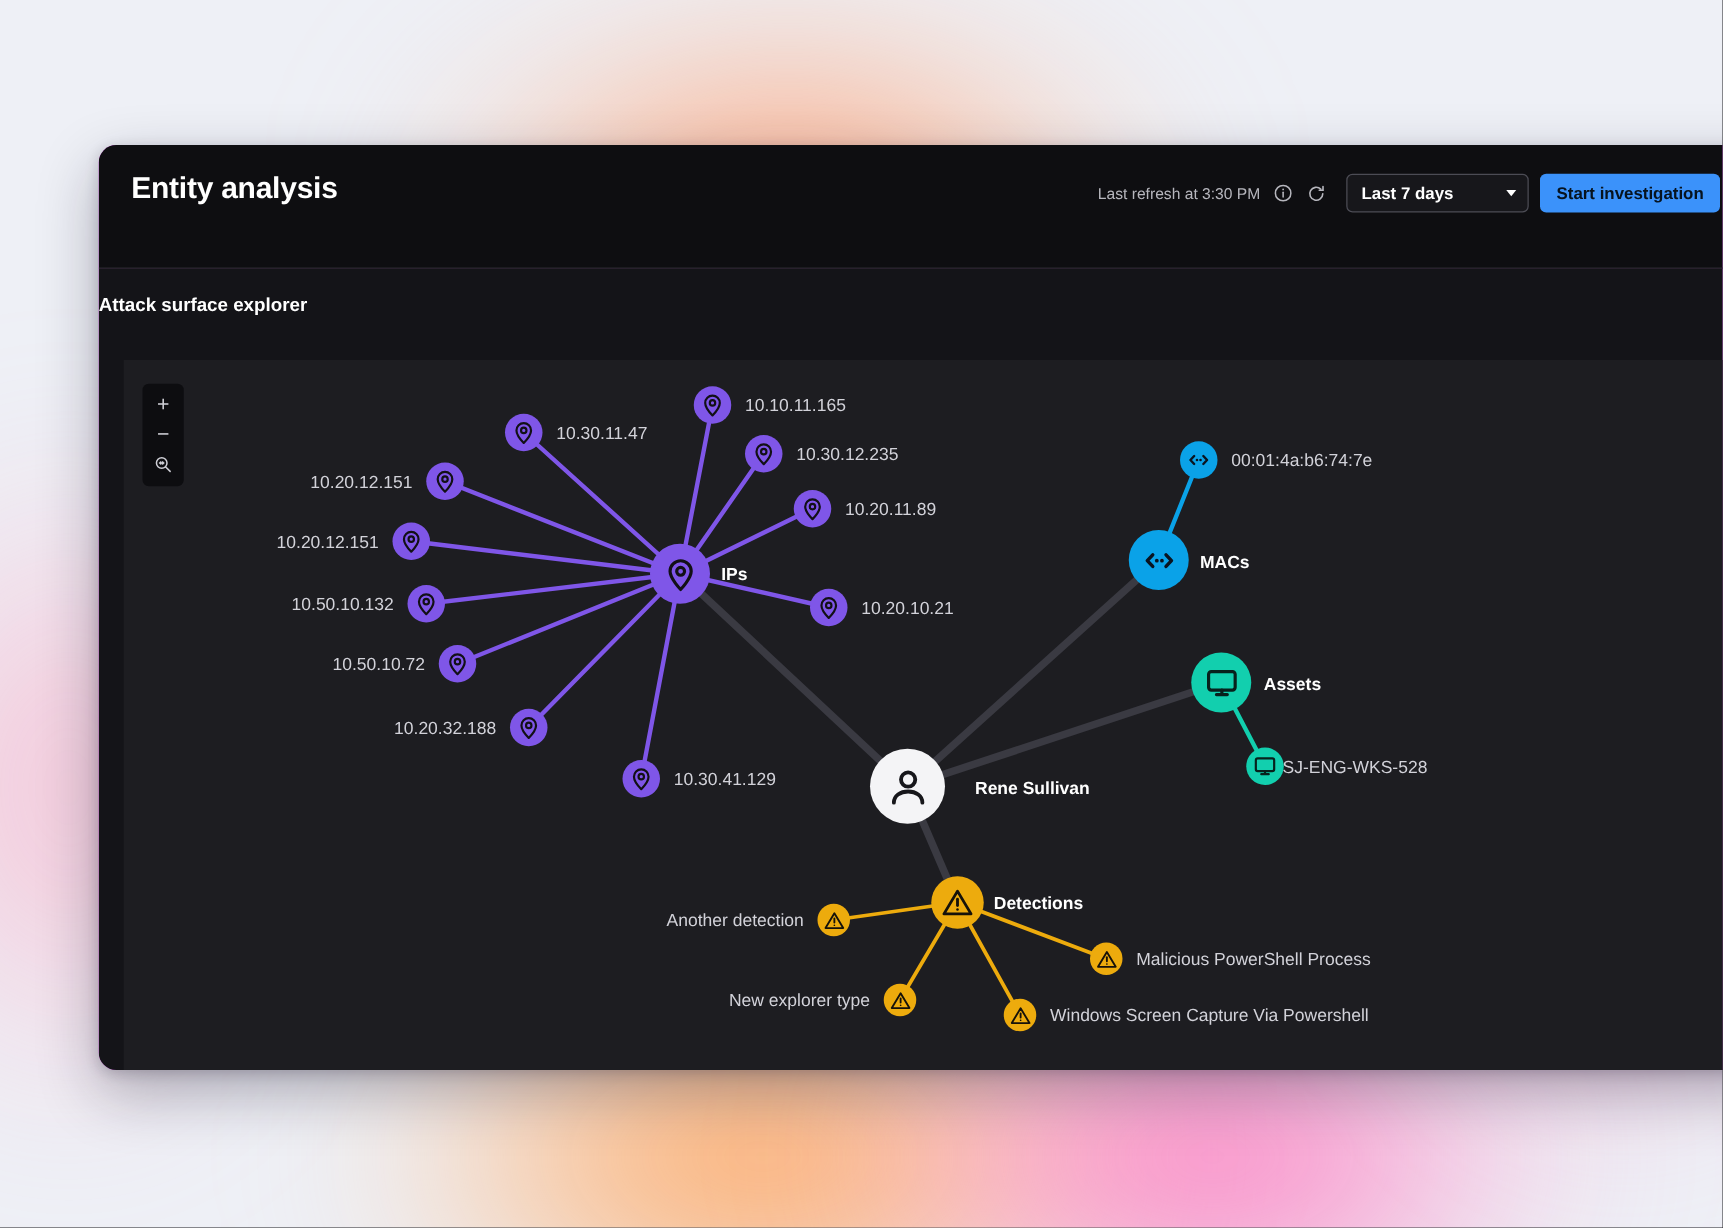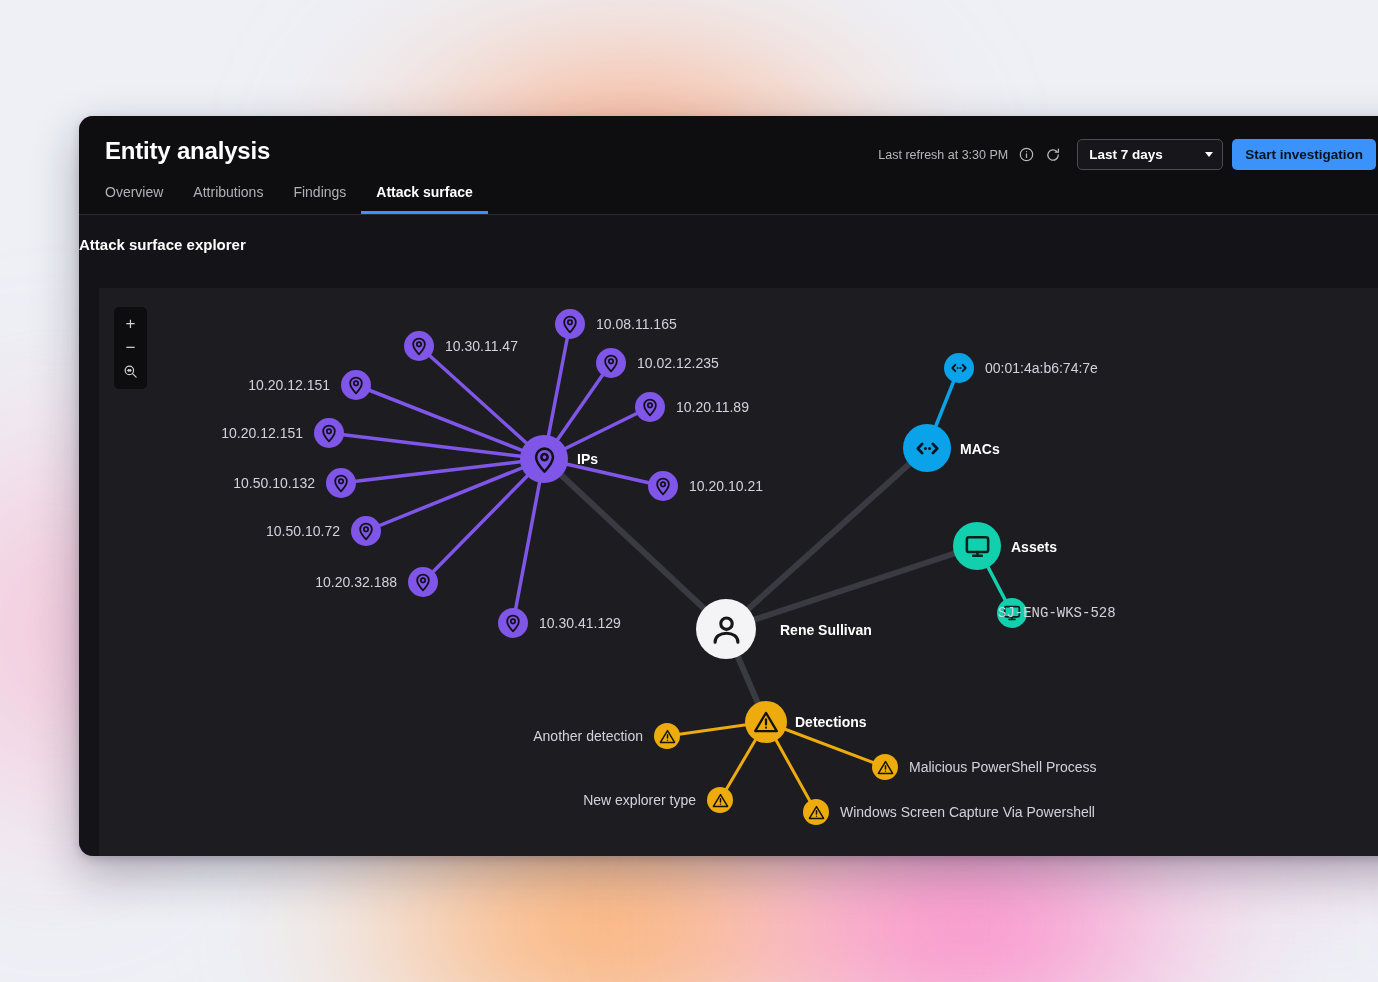--- a/index.html
+++ b/index.html
@@ -313,26 +313,20 @@
 
       <button id="start-investigation-button">Start investigation</button>
 
       <div id="overflow-menu-button">
         <i></i>
         <i></i>
         <i></i>
       </div>
     </div>
 
-    <div id="tabs">
-        <div class="tab">Overview</div>
-        <div class="tab">Attributions</div>
-        <div class="tab">Findings</div>
-        <div class="tab active">Attack surface</div>
-      </div>
   </div>
 
   <div id="explorer-panel">
     <div id="explorer-title">Attack surface explorer</div>
 
     <div id="graph-canvas">
       <svg id="graph-svg">
           <line x1="627" y1="341" x2="445" y2="171" stroke="#3a3a42" stroke-width="6" stroke-linecap="round"></line>
           <line x1="627" y1="341" x2="828" y2="160" stroke="#3a3a42" stroke-width="6" stroke-linecap="round"></line>
           <line x1="627" y1="341" x2="878" y2="258" stroke="#3a3a42" stroke-width="6" stroke-linecap="round"></line>
@@ -368,35 +362,35 @@
         </div>
       </div>
 
       <div id="graph-nodes">
           <div class="node" style="left: 456px; top: 21px; width: 30px; height: 30px; background: rgb(127, 86, 232);">
             <svg width="20" height="20" viewBox="0 0 24 24" fill="none" stroke="#121016" stroke-width="2.1">
               <path d="M12 22s7-7.2 7-12a7 7 0 1 0-14 0c0 4.8 7 12 7 12z" stroke-linejoin="round"></path>
               <circle cx="12" cy="10" r="2.6"></circle>
             </svg>
           </div>
-          <div class="node-label right" style="left: 497px; top: 36px;">10.08.11.165</div>
+          <div class="node-label right" style="left: 497px; top: 36px;">10.10.11.165</div>
           <div class="node" style="left: 305px; top: 43px; width: 30px; height: 30px; background: rgb(127, 86, 232);">
             <svg width="20" height="20" viewBox="0 0 24 24" fill="none" stroke="#121016" stroke-width="2.1">
               <path d="M12 22s7-7.2 7-12a7 7 0 1 0-14 0c0 4.8 7 12 7 12z" stroke-linejoin="round"></path>
               <circle cx="12" cy="10" r="2.6"></circle>
             </svg>
           </div>
           <div class="node-label right" style="left: 346px; top: 58px; text-align: right;">10.30.11.47</div>
           <div class="node" style="left: 497px; top: 60px; width: 30px; height: 30px; background: rgb(127, 86, 232);">
             <svg width="20" height="20" viewBox="0 0 24 24" fill="none" stroke="#121016" stroke-width="2.1">
               <path d="M12 22s7-7.2 7-12a7 7 0 1 0-14 0c0 4.8 7 12 7 12z" stroke-linejoin="round"></path>
               <circle cx="12" cy="10" r="2.6"></circle>
             </svg>
           </div>
-          <div class="node-label right" style="left: 538px; top: 75px;">10.02.12.235</div>
+          <div class="node-label right" style="left: 538px; top: 75px;">10.30.12.235</div>
           <div class="node" style="left: 242px; top: 82px; width: 30px; height: 30px; background: rgb(127, 86, 232);">
             <svg width="20" height="20" viewBox="0 0 24 24" fill="none" stroke="#121016" stroke-width="2.1">
               <path d="M12 22s7-7.2 7-12a7 7 0 1 0-14 0c0 4.8 7 12 7 12z" stroke-linejoin="round"></path>
               <circle cx="12" cy="10" r="2.6"></circle>
             </svg>
           </div>
           <div class="node-label left" style="left: 231px; top: 97px;">10.20.12.151</div>
           <div class="node" style="left: 536px; top: 104px; width: 30px; height: 30px; background: rgb(127, 86, 232);">
             <svg width="20" height="20" viewBox="0 0 24 24" fill="none" stroke="#121016" stroke-width="2.1">
               <path d="M12 22s7-7.2 7-12a7 7 0 1 0-14 0c0 4.8 7 12 7 12z" stroke-linejoin="round"></path>
@@ -454,21 +448,21 @@
               <circle cx="13.7" cy="12" r="1.25" fill="#0a1420" stroke="none"></circle>
             </svg>
           </div>
           <div class="node-label right" style="left: 886px; top: 80px;">00:01:4a:b6:74:7e</div>
           <div class="node" style="left: 898px; top: 310px; width: 30px; height: 30px; background: rgb(18, 207, 174);">
             <svg width="20" height="20" viewBox="0 0 24 24" fill="none" stroke="#07211c" stroke-width="2.1" stroke-linejoin="round" stroke-linecap="round">
               <rect x="3.2" y="4.4" width="17.6" height="12.2" rx="1.8"></rect>
               <path d="M12 16.6v3M8.4 19.6h7.2"></path>
             </svg>
           </div>
-          <div class="node-label right" style="left: 899px; top: 325px; font-family: Liberation Mono, monospace;">SJ-ENG-WKS-528</div>
+          <div class="node-label right" style="left: 927px; top: 325px;">SJ-ENG-WKS-528</div>
           <div class="node" style="left: 555px; top: 435px; width: 26px; height: 26px; background: rgb(237, 171, 13);">
             <svg width="17" height="17" viewBox="0 0 24 24" fill="none" stroke="#16120a" stroke-width="2.1" stroke-linejoin="round" stroke-linecap="round">
               <path d="M12 3.6 22 20.4H2z"></path>
               <path d="M12 9.6v4.6"></path>
               <circle cx="12" cy="17.2" r="0.95" fill="#16120a" stroke="none"></circle>
             </svg>
           </div>
           <div class="node-label left" style="left: 544px; top: 448px;">Another detection</div>
           <div class="node" style="left: 773px; top: 466px; width: 26px; height: 26px; background: rgb(237, 171, 13);">
             <svg width="17" height="17" viewBox="0 0 24 24" fill="none" stroke="#16120a" stroke-width="2.1" stroke-linejoin="round" stroke-linecap="round">

